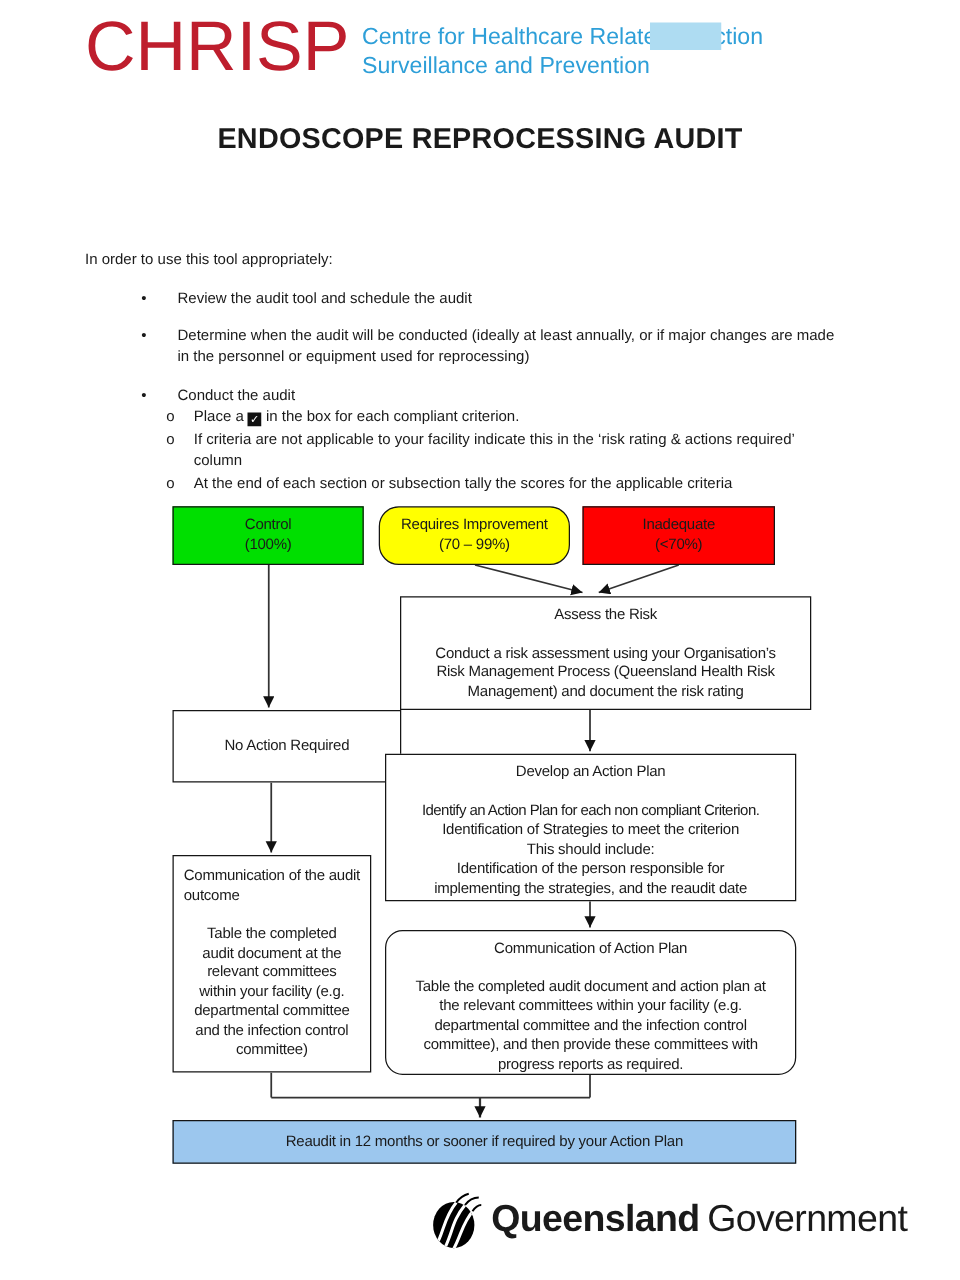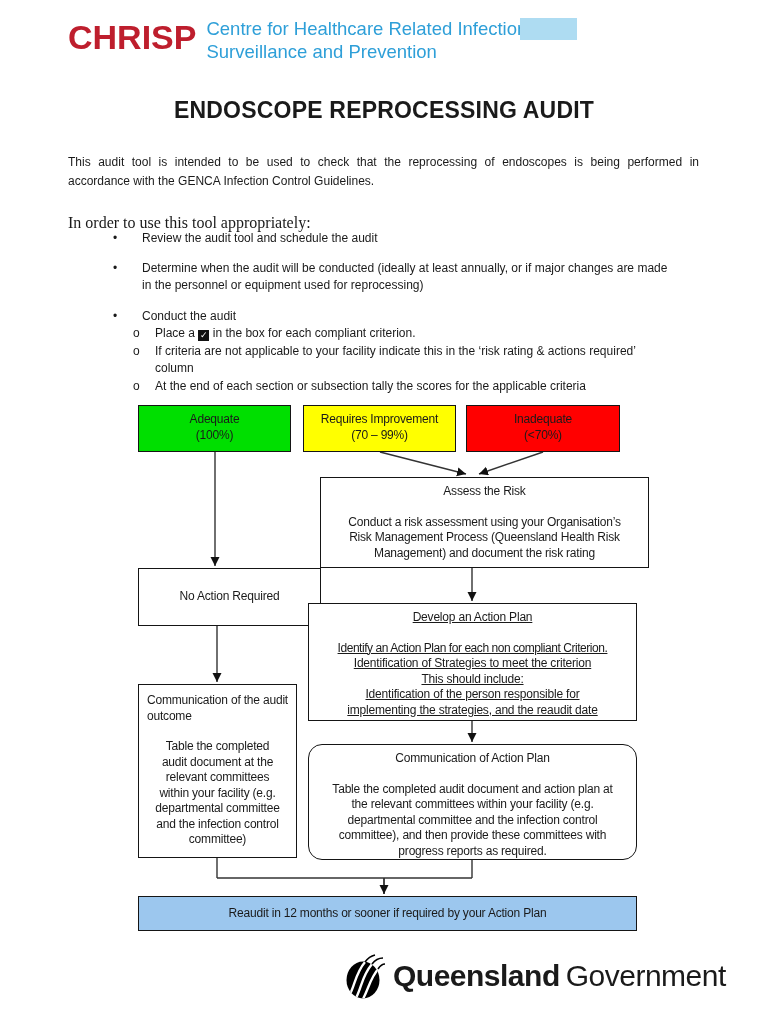--- a/index.html
+++ b/index.html
@@ -3,52 +3,52 @@
 <meta charset="utf-8">
 <style>
   html,body{margin:0;padding:0;background:#e8e8e8;}
   .page{
     position:relative;width:768px;height:1024px;background:#ffffff;
     font-family:"Liberation Sans","DejaVu Sans",sans-serif;color:#1a1a1a;
     overflow:hidden;margin:0 auto;
   }
   
   .header{position:absolute;left:68px;top:13px;display:flex;align-items:flex-start;}
-  .brand{font-size:34px;font-weight:bold;color:#BE1E2D;letter-spacing:0px;line-height:48px;}
+  .brand{font-size:56px;font-weight:normal;color:#BE1E2D;letter-spacing:0px;line-height:48px;}
   .tagline{margin-left:10px;margin-top:4px;color:#2E9FD8;font-size:18.5px;line-height:23px;}
   .accent{position:absolute;left:452px;top:5px;width:57px;height:22px;background:#AEDCF2;}
   
   .title{position:absolute;left:0;top:97px;width:768px;text-align:center;
          font-size:23px;font-weight:bold;letter-spacing:0.2px;}
   
   .para{position:absolute;left:68px;top:153px;width:631px;font-size:12px;line-height:19px;}
   .jline{text-align:justify;text-align-last:justify;}
-  .lead{position:absolute;left:68px;top:214px;font-size:16px;font-family:Liberation Serif, serif;}
+  .lead{position:absolute;left:68px;top:200px;font-size:12px;}
   
   .bullets{position:absolute;left:68px;top:230px;width:660px;font-size:12px;line-height:17.5px;}
   .b{display:flex;padding-left:45px;}
   .bm{width:29px;flex:0 0 29px;}
   .sb{display:flex;padding-left:65px;}
   .sm{width:22px;flex:0 0 22px;}
   .m2{margin-top:12px;}
   .m3{margin-top:13px;}
   .nw{white-space:nowrap;}
   .cb{display:inline-block;width:11px;height:11px;background:#111;color:#fff;
       font-size:9px;line-height:11px;text-align:center;vertical-align:-1px;}
   
   .flow{position:absolute;left:0;top:400px;width:768px;height:565px;font-size:12px;line-height:15.5px;letter-spacing:-0.2px;}
   .connectors{position:absolute;left:0;top:0;}
   .fbox{position:absolute;border:1.5px solid #151515;box-sizing:border-box;text-align:center;background:#fff;}
   .legend{padding-top:6px;}
   .g{left:138px;top:5px;width:153px;height:47px;background:#00DF00;}
-  .y{left:303px;top:5px;width:153px;height:47px;background:#FFFF00;}
+  .y{left:303px;top:5px;width:153px;height:47px;background:#FFFF00;border-radius:16px;}
   .r{left:466px;top:5px;width:154px;height:47px;background:#FF0000;}
   .assess{left:320px;top:77px;width:329px;height:91px;padding-top:6px;}
   .noact{left:138px;top:168px;width:183px;height:58px;display:flex;align-items:center;justify-content:center;}
-  .develop{left:308px;top:203px;width:329px;height:118px;padding-top:6px;text-decoration:underline;}
+  .develop{left:308px;top:203px;width:329px;height:118px;padding-top:6px;}
   .commleft{left:138px;top:284px;width:159px;height:174px;padding:8px;text-align:center;}
   .cl-title{text-align:justify;}
   .commright{left:308px;top:344px;width:329px;height:116px;padding-top:6px;border-radius:14px;}
   .bluebar{left:138px;top:496px;width:499px;height:35px;background:#9CC7EE;display:flex;align-items:center;justify-content:center;}
   .sp{height:15px;}
   .tight{letter-spacing:-0.45px;}
   .wide{margin:0 -7px;}
   
   .footer{position:absolute;left:342px;top:951px;display:flex;align-items:center;}
   .crest{margin-right:7px;}
@@ -64,24 +64,20 @@
     <span class="brand">CHRISP</span>
     <div class="tagline">
       <div>Centre for Healthcare Related Infection</div>
       <div>Surveillance and Prevention</div>
     </div>
     <div class="accent"></div>
   </div>
 
   <div class="title">ENDOSCOPE REPROCESSING AUDIT</div>
 
-  <div class="para">
-    <div class="jline">This audit tool is intended to be used to check that the reprocessing of endoscopes is being performed in</div>
-    <div>accordance with the GENCA Infection Control Guidelines.</div>
-  </div>
   <div class="lead">In order to use this tool appropriately:</div>
 
   <div class="bullets">
     <div class="b">
       <span class="bm">•</span>
       <div>Review the audit tool and schedule the audit</div>
     </div>
     <div class="b m2">
       <span class="bm">•</span>
       <div>
@@ -128,21 +124,21 @@
       <line x1="543" y1="52" x2="479" y2="74" stroke="#333" stroke-width="1.4" marker-end="url(#arr)"></line>
       <line x1="472" y1="168" x2="472" y2="201" stroke="#333" stroke-width="1.4" marker-end="url(#arr)"></line>
       <line x1="472" y1="321" x2="472" y2="342" stroke="#333" stroke-width="1.4" marker-end="url(#arr)"></line>
       <line x1="217" y1="458" x2="217" y2="478" stroke="#333" stroke-width="1.4"></line>
       <line x1="472" y1="460" x2="472" y2="478" stroke="#333" stroke-width="1.4"></line>
       <line x1="217" y1="478" x2="472" y2="478" stroke="#333" stroke-width="1.4"></line>
       <line x1="384" y1="478" x2="384" y2="494" stroke="#333" stroke-width="1.8" marker-end="url(#arr)"></line>
     </svg>
 
     <div class="fbox legend g">
-      <div>Adequate</div>
+      <div>Control</div>
       <div>(100%)</div>
     </div>
     <div class="fbox legend y">
       <div>Requires Improvement</div>
       <div>(70 – 99%)</div>
     </div>
     <div class="fbox legend r">
       <div>Inadequate</div>
       <div>(&lt;70%)</div>
     </div>

